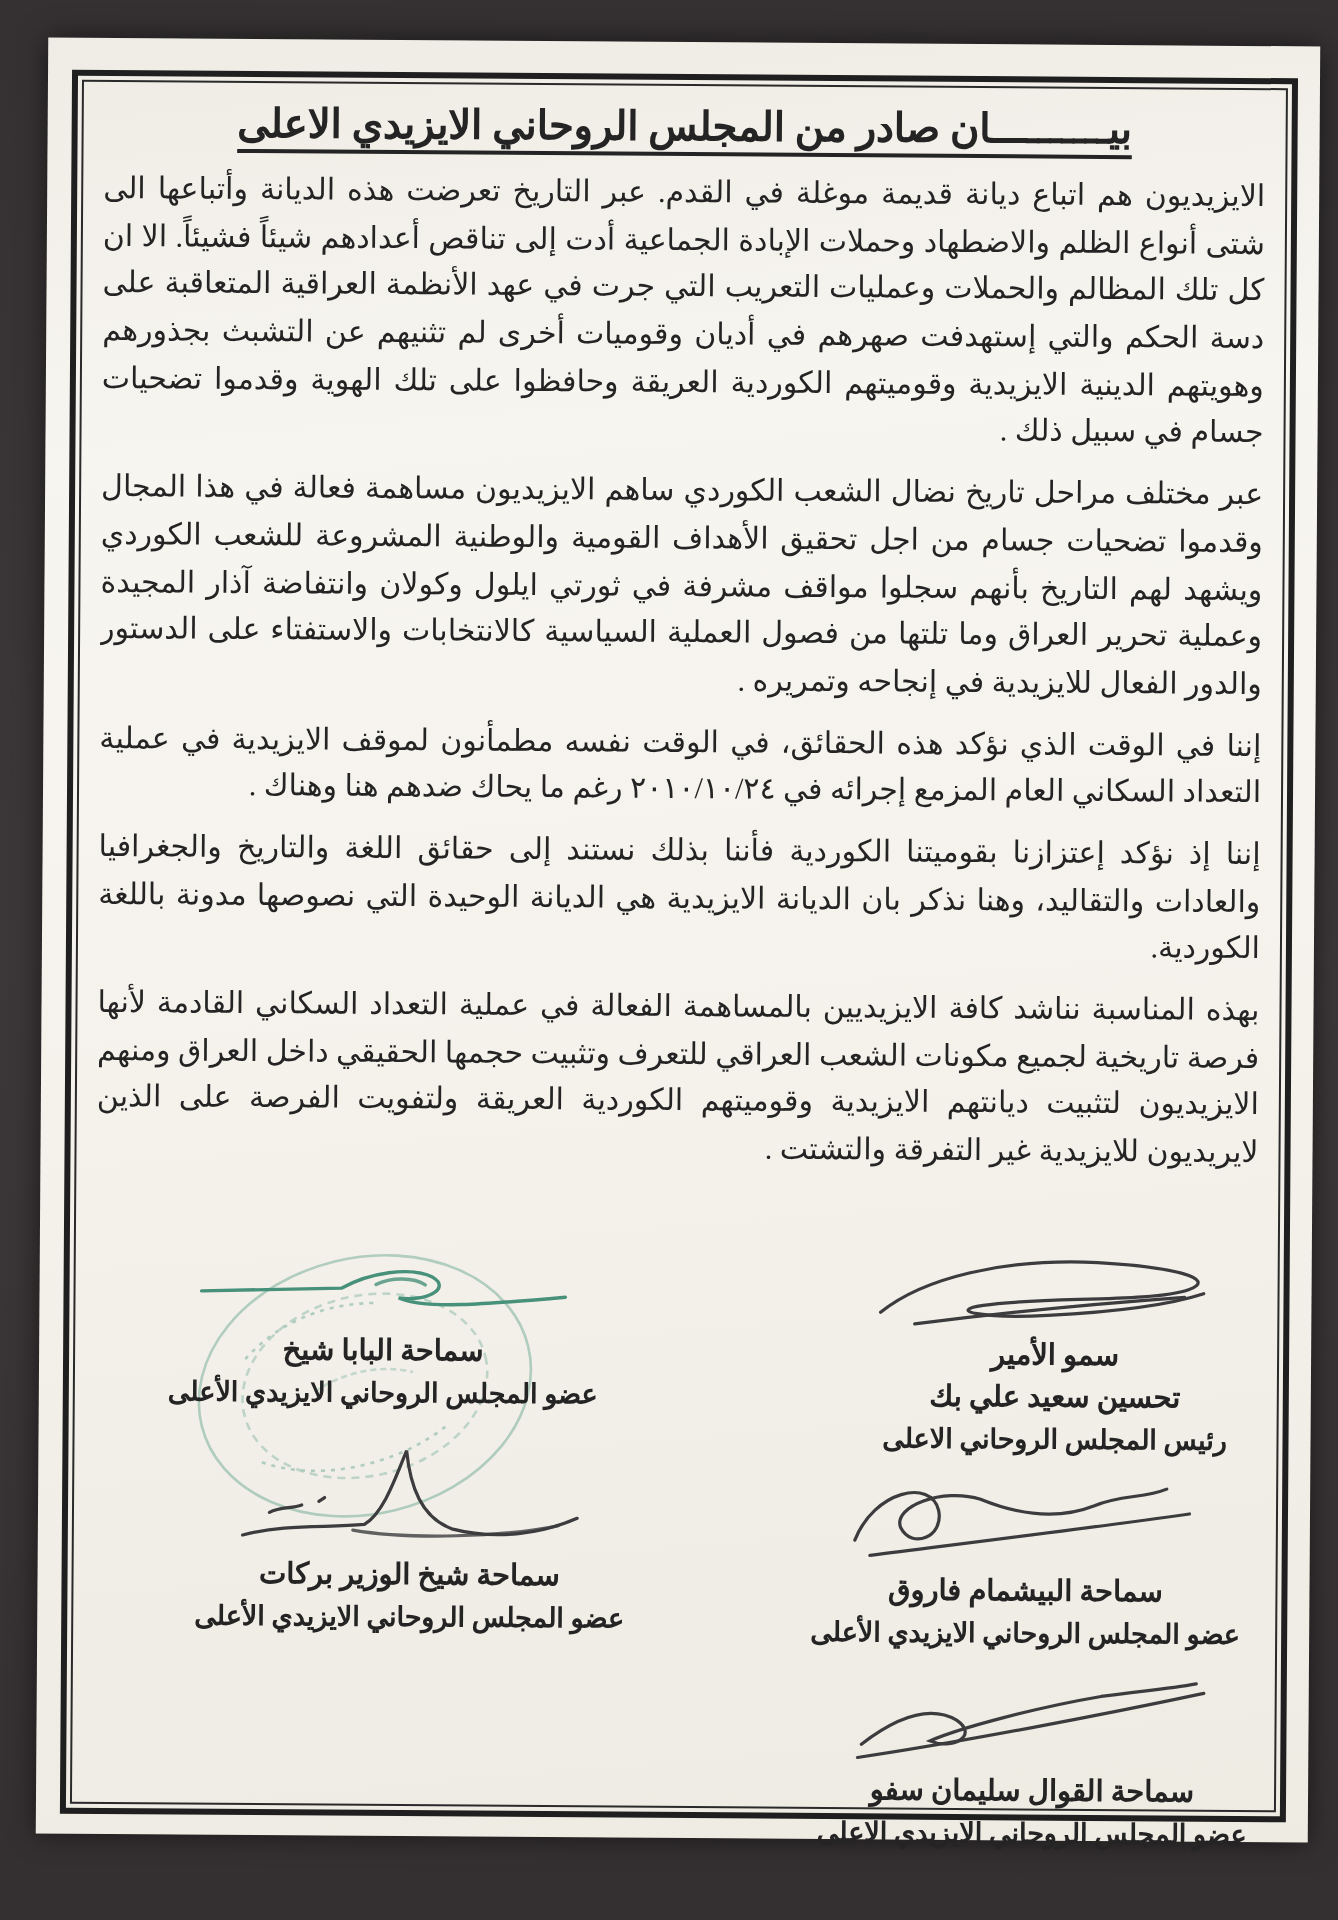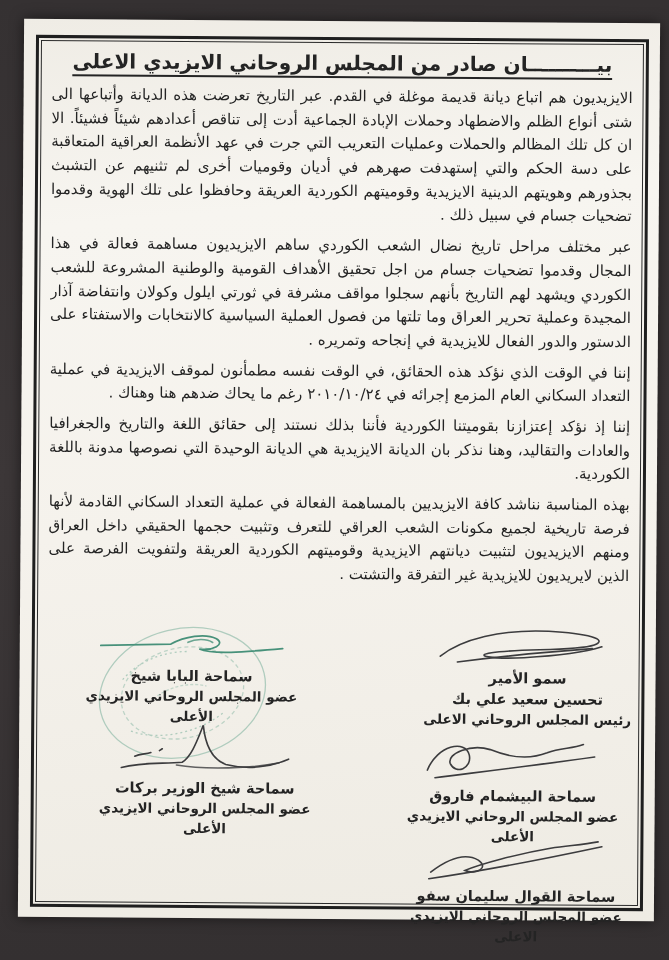--- a/index.html
+++ b/index.html
@@ -5,20 +5,21 @@
   html, body { margin: 0; padding: 0; }
   body {
     width: 669px; height: 960px;
     background: #3a3536;
     font-family: "DejaVu Sans", sans-serif;
     overflow: hidden;
   }
   .photo {
     position: relative; width: 669px; height: 960px;
     background: linear-gradient(180deg, #353132 0%, #3c3738 50%, #343031 100%);
+    font-family: Liberation Serif, serif;
   }
   .page {
     position: absolute; left: 21px; top: 21px;
     width: 636px; height: 898px;
     background: linear-gradient(175deg, #efece5 0%, #f7f5f0 22%, #f5f2ec 55%, #eeebe3 100%);
     transform: rotate(0.4deg);
     box-shadow: 0 0 14px rgba(0,0,0,0.55);
   }
   .frame {
     position: absolute; left: 12px; right: 11px; top: 16px; bottom: 10px;

